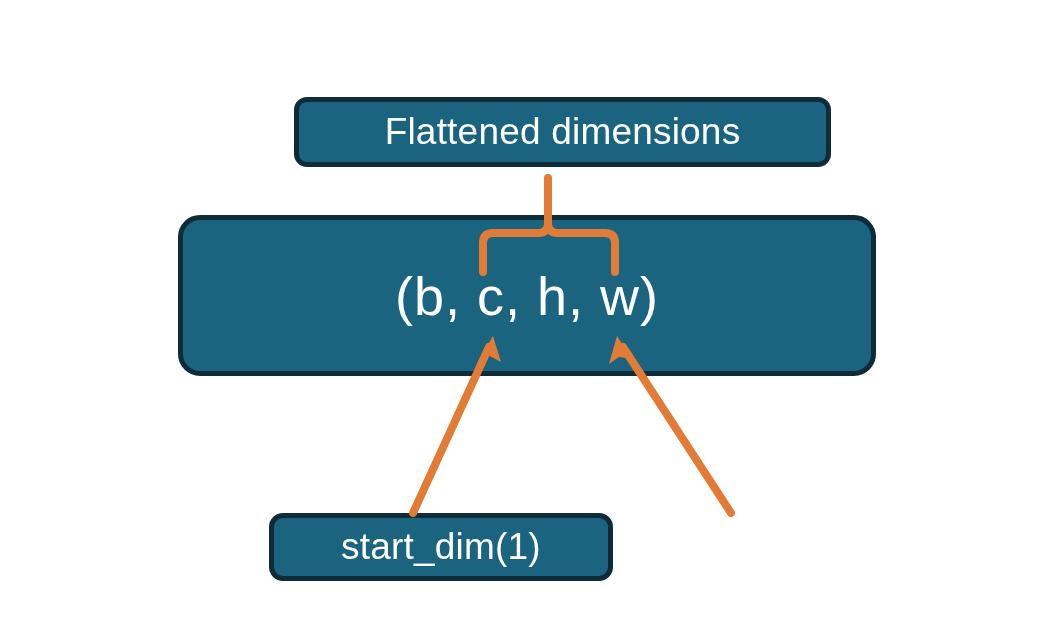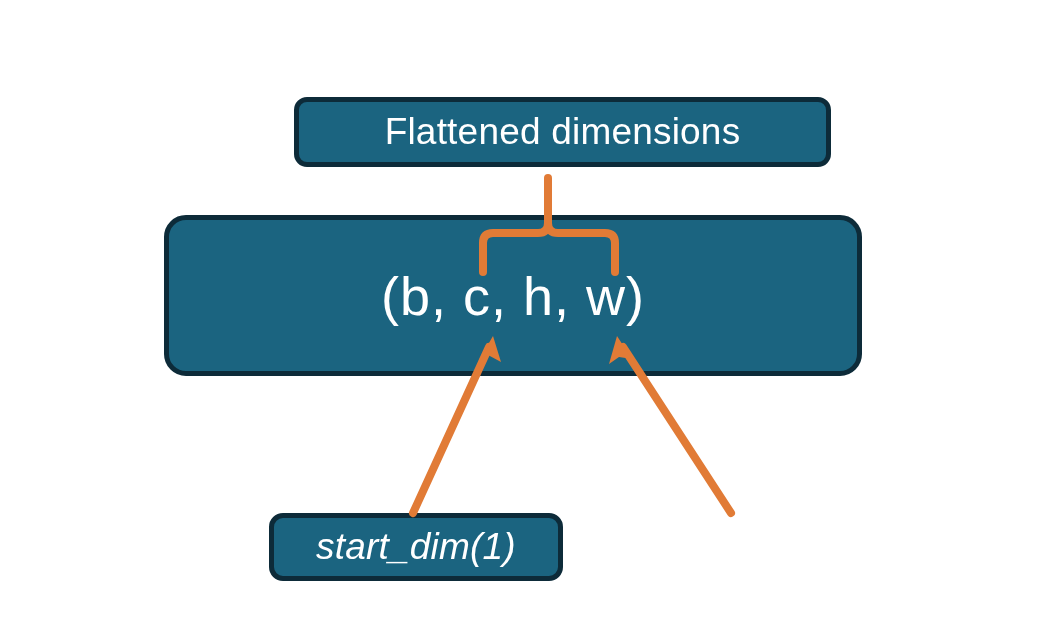--- a/index.html
+++ b/index.html
@@ -34,36 +34,35 @@
   }
   #node-flattened {
     left: 294px;
     top: 97px;
     width: 537px;
     height: 70px;
     font-size: 37px;
     border-radius: 13px;
   }
   #node-shape {
-    left: 164px;
+    left: 178px;
     top: 215px;
     width: 698px;
     height: 161px;
     font-size: 54px;
     border-radius: 22px;
     letter-spacing: 1px;
   }
   #node-startdim {
     left: 269px;
     top: 513px;
-    width: 294px;
+    width: 344px;
     height: 68px;
     font-size: 37px;
     border-radius: 14px;
-    font-style: italic;
   }
   #node-enddim {
     left: 583px;
     top: 513px;
     width: 295px;
     height: 68px;
     font-size: 37px;
     border-radius: 14px;
   }
   #overlay {

